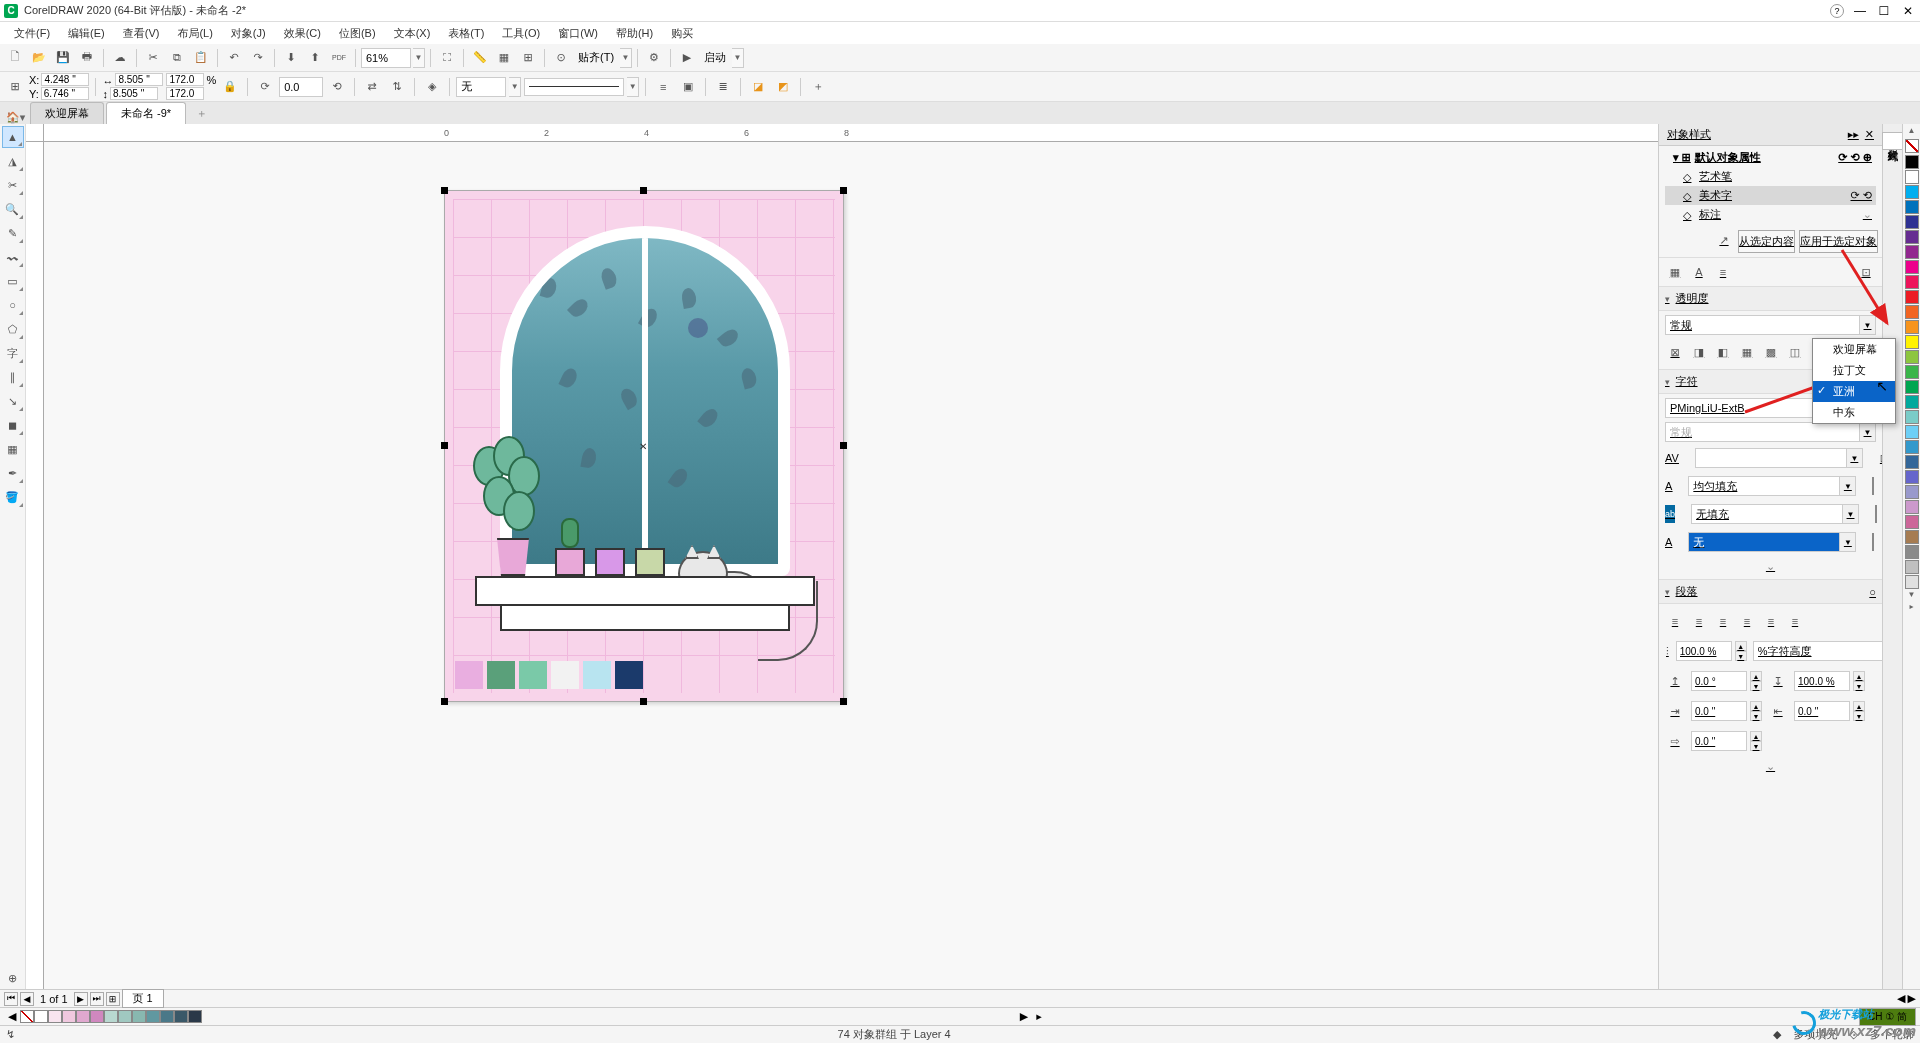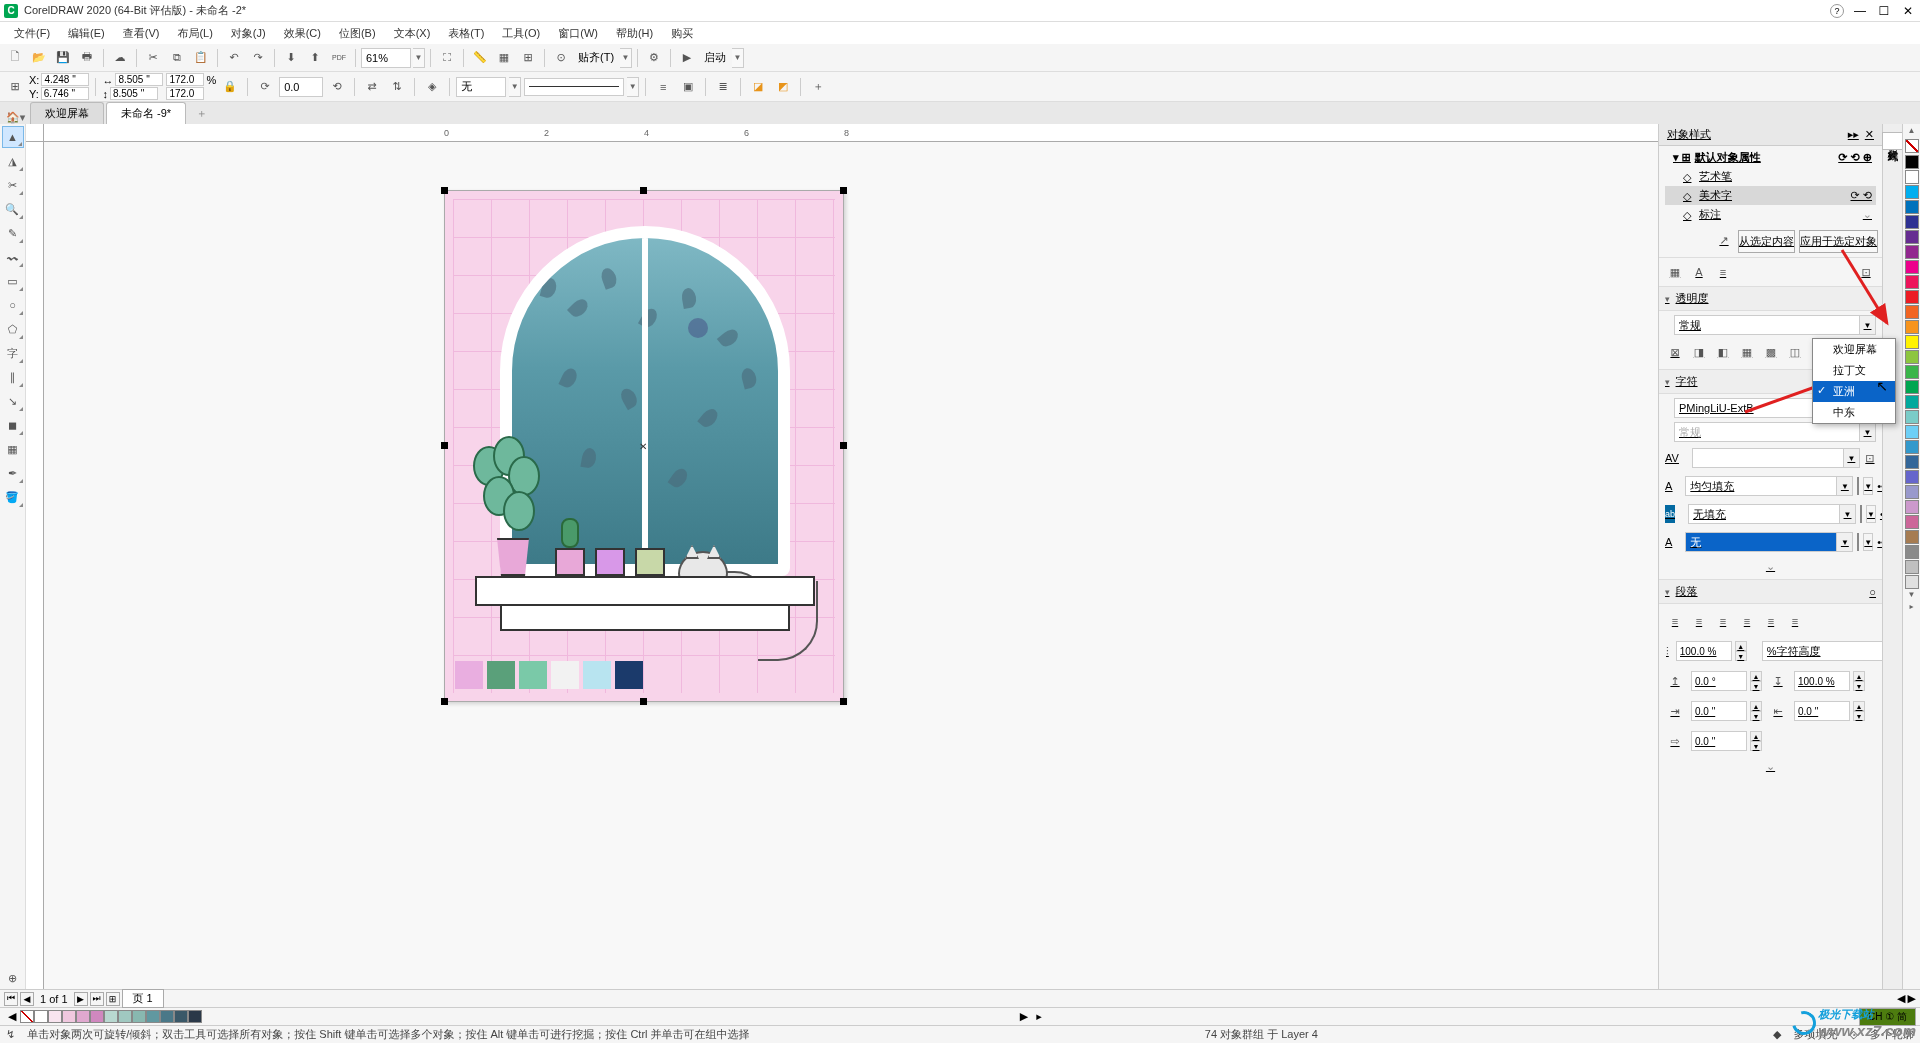--- a/index.html
+++ b/index.html
@@ -96,26 +96,26 @@
 .docker-section { padding: 2px 6px; }
 .tree-item { padding: 2px 4px 2px 18px; display: flex; align-items: center; gap: 4px; cursor: pointer; position: relative; }
 .tree-item.root { padding-left: 8px; font-weight: bold; }
 .tree-item.sel { background: #d8d8d8; }
 .tree-item .ico { width: 12px; height: 12px; display: inline-block; }
 .btn-row { display: flex; gap: 4px; padding: 4px; justify-content: flex-end; }
 .btn { padding: 3px 0; border: 1px solid #aaa; background: #f8f8f8; cursor: pointer; font-size: 11px; }
 .sect-head { display: flex; align-items: center; padding: 4px 6px; background: #eee; border-top: 1px solid #ddd; border-bottom: 1px solid #ddd; gap: 6px; }
 .sect-head .arrow { font-size: 9px; color: #666; }
 .sect-body { padding: 4px 6px; display: flex; flex-direction: column; gap: 4px; }
-.dd { display: flex; margin-left: 9px; }
+.dd { display: flex; }
 .dd input, .dd select { flex: 1; height: 20px; border: 1px solid #ccc; padding: 0 4px; font-size: 11px; background:#fff; }
 .dd .arr { width: 16px; height: 20px; border: 1px solid #ccc; border-left: none; background: #f0f0f0; display: flex; align-items: center; justify-content: center; font-size: 8px; }
 .icon-row { display: flex; gap: 4px; padding: 3px 0; }
 .iconbtn { width: 20px; height: 20px; border: 1px solid transparent; display: flex; align-items: center; justify-content: center; cursor: pointer; color: #555; }
-.fill-row { display: flex; align-items: center; gap: 4px; padding: 2px 0; }
+.fill-row { display: flex; align-items: center; gap: 16px; padding: 2px 0; }
 .fill-row .lbl-ico { width: 18px; height: 18px; display: flex; align-items: center; justify-content: center; }
 .fill-row .dd { flex: 1; }
 .color-box { width: 26px; height: 18px; border: 1px solid #888; }
 .dots { width: 18px; text-align: center; cursor: pointer; }
 .spin-group { display: flex; align-items: center; gap: 3px; }
 .spin-group input { width: 56px; height: 20px; border: 1px solid #ccc; font-size: 10px; padding: 0 3px; }
 .spin-btns { display: flex; flex-direction: column; }
 .spin-btns span { width: 12px; height: 10px; border: 1px solid #ccc; font-size: 7px; display: flex; align-items: center; justify-content: center; background: #f0f0f0; }
 .para-row { display: flex; gap: 6px; padding: 3px 0; align-items: center; }
 
@@ -698,21 +698,20 @@
     </div>
   <div class="spacer"></div>
   <span style="padding:0 4px;">▶</span>
   <span style="padding:0 4px;">▸</span>
   <div class="spacer"></div>
   <div class="lang">CH ① 简</div>
 </div>
 
 <div class="statusbar">
   <span>↯</span>
-  <span>单击对象两次可旋转/倾斜；双击工具可选择所有对象；按住 Shift 键单击可选择多个对象；按住 Alt 键单击可进行挖掘；按住 Ctrl 并单击可在组中选择</span>
   <span class="sp"></span>
   <span>74 对象群组 于 Layer 4</span>
   <span class="sp"></span>
   <span>◆</span>
   <span>多项填充</span>
   <span>◇</span>
   <span>多个轮廓</span>
 </div>
 
 <div class="watermark">

